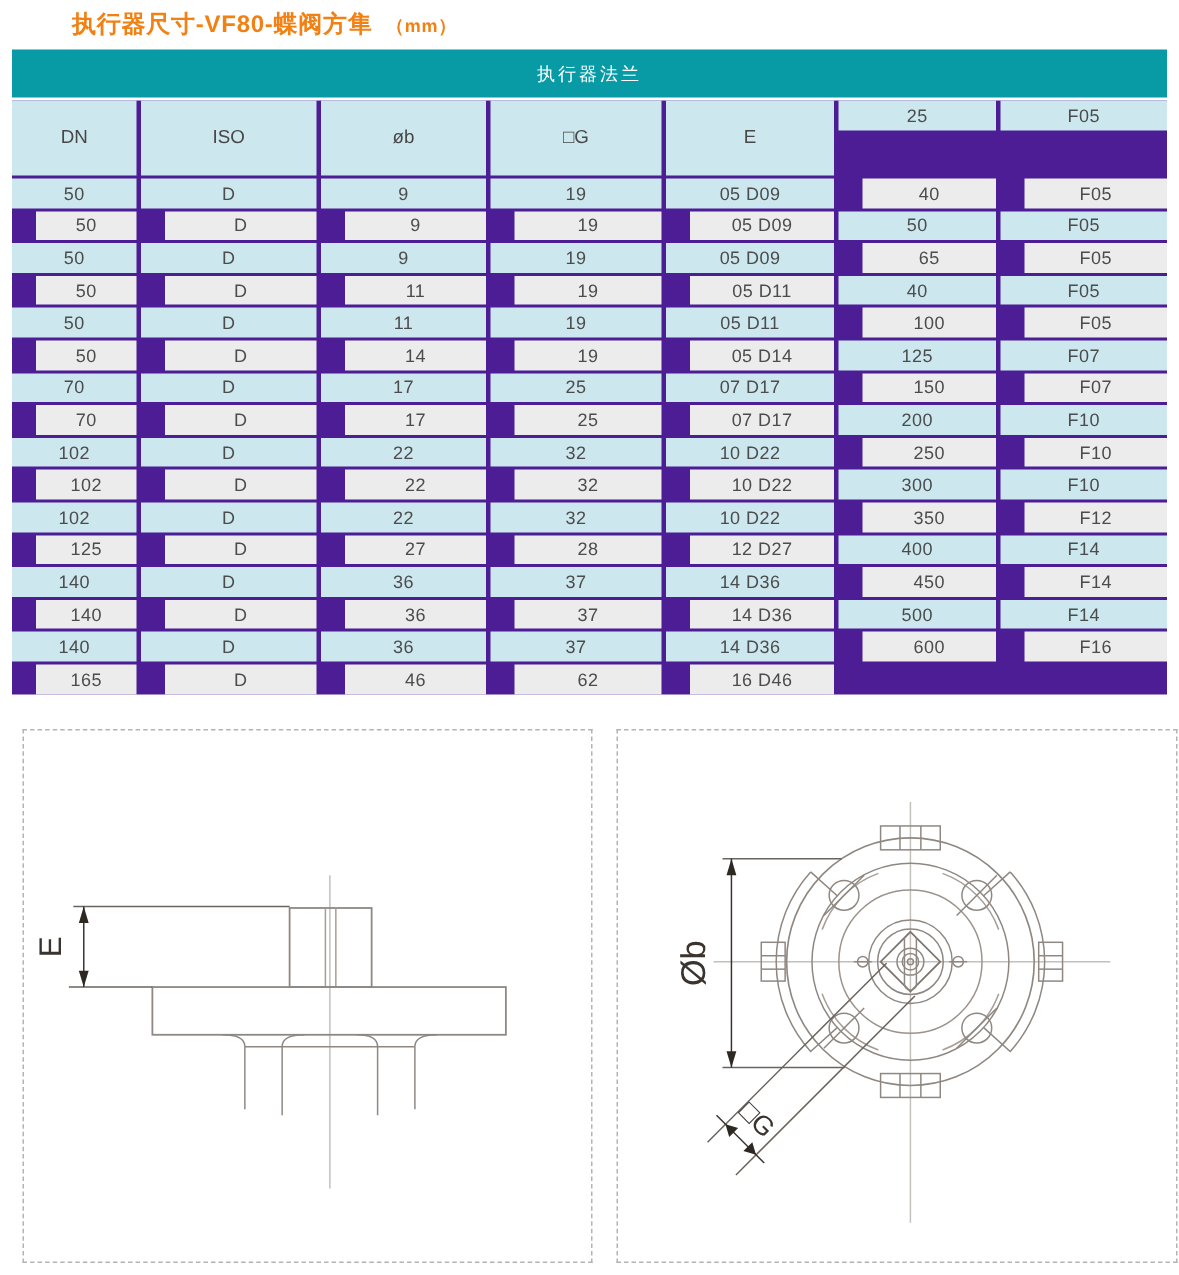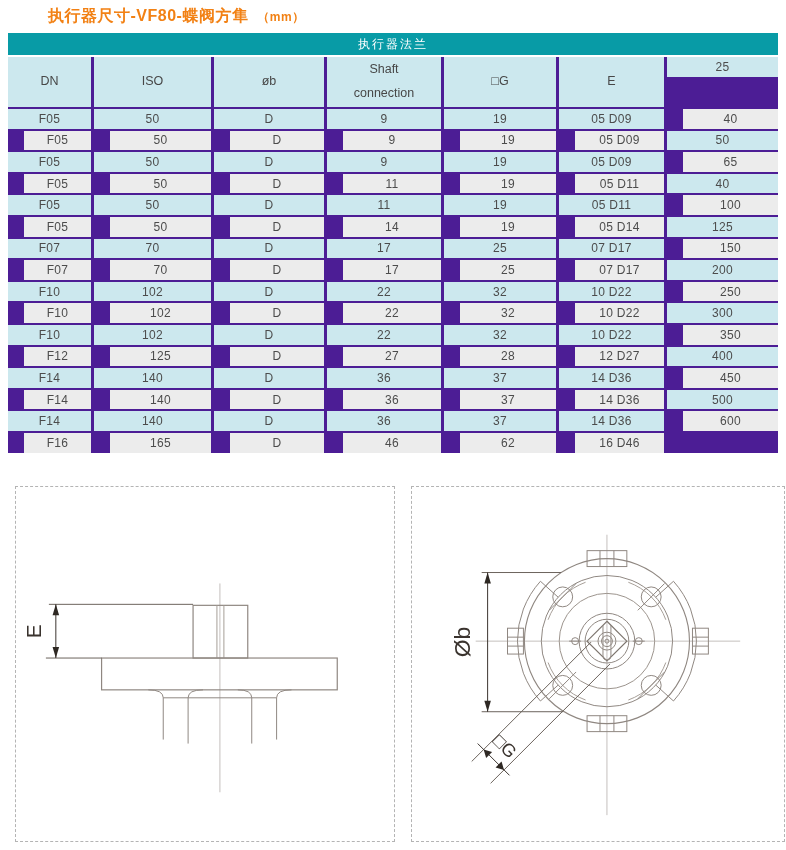--- a/index.html
+++ b/index.html
@@ -12,21 +12,21 @@
     width:786px;height:850px;position:relative;background:#ffffff;
     font-family:"Liberation Sans", sans-serif;
   }
   .page-title{
     position:absolute;left:8px;top:6px;color:var(--orange);
     font-size:16px;font-weight:bold;letter-spacing:.5px;margin-left:40px;
   }
   .page-title .unit{font-size:12px;font-weight:bold;margin-left:4px;}
   .tablewrap{position:absolute;left:8px;top:33px;width:770px;}
   .caption{
-    height:22px;background:var(--teal);color:#ffffff;font-size:12px;
+    height:32px;background:var(--teal);color:#ffffff;font-size:12px;
     display:flex;align-items:center;justify-content:center;letter-spacing:2px;
     margin-bottom:2px;
   }
   .grid{
     display:grid;
     grid-template-columns:83px 117px 110px 114px 112px 105px 111px;
     gap:2px 3px;background:#4c1d95;
   }
   .th{
     height:50px;background:var(--rowblue);color:#474747;font-size:12.5px;
@@ -59,23 +59,20 @@
   <div class="caption">执行器法兰</div>
   <div class="grid" id="table-grid">
       <div class="th">
         <span>DN</span>
       </div>
       <div class="th">
         <span>ISO</span>
       </div>
       <div class="th">
         <span>øb</span>
-      </div>
-      <div class="th">
-        <span>Shaft connection</span>
       </div>
       <div class="th">
         <span>□G</span>
       </div>
       <div class="th">
         <span>E</span>
       </div>
       <div class="td row-blue">25</div>
       <div class="td row-blue">F05</div>
       <div class="td row-blue">50</div>

